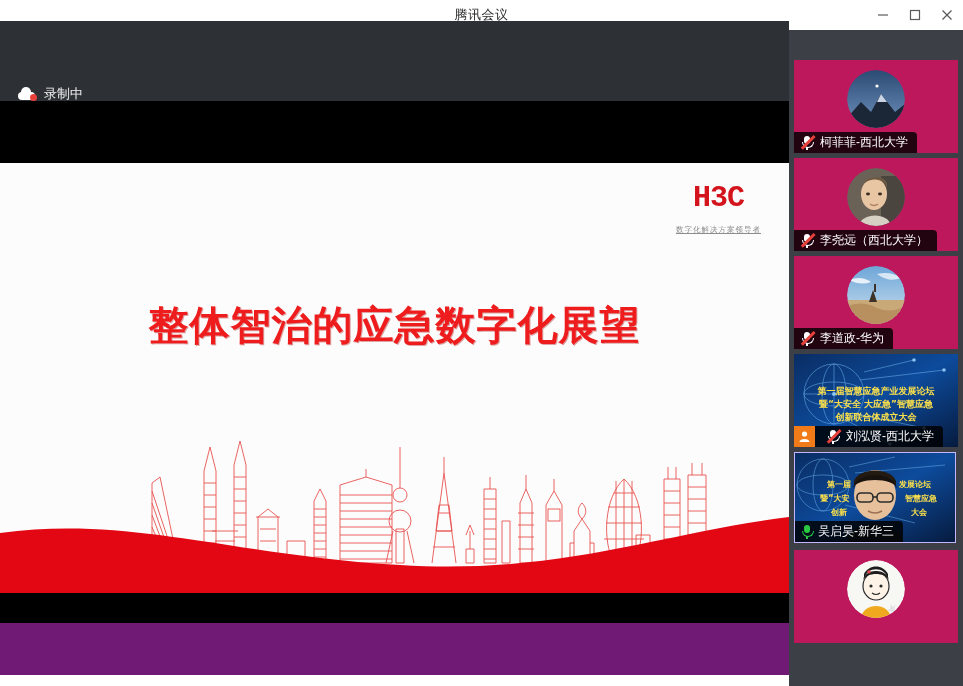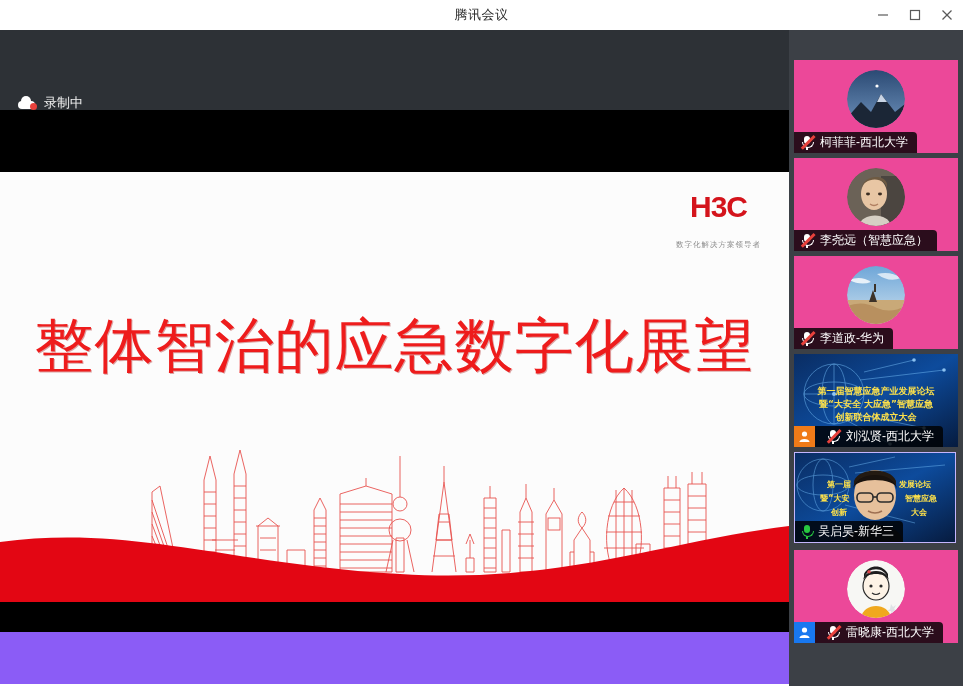--- a/index.html
+++ b/index.html
@@ -16,21 +16,21 @@
     background:#ffffff;border-bottom:1px solid #e3e3e3;
     display:flex;align-items:center;justify-content:center;
   }
   .titlebar-title{font-size:13px;color:#2b2b2b;letter-spacing:.5px;}
   .winbtns{position:absolute;right:0;top:0;height:30px;display:flex;}
   .winbtn{width:32px;height:30px;display:flex;align-items:center;justify-content:center;color:#5a5a5a;}
   .winbtn svg{display:block;}
 
   
   .stage{
-    position:absolute;left:0;top:30px;width:789px;height:654px;background:#8b5cf6;
+    position:absolute;left:0;top:21px;width:789px;height:654px;background:#701a75;
   }
   .rec-bar{
     position:absolute;left:0;top:0;width:789px;height:80px;background:#2d3136;
   }
   .rec-chip{
     position:absolute;left:18px;top:73px;display:flex;align-items:center;gap:7px;
     transform:translateY(-50%);
   }
   .cloud-icon{position:relative;width:19px;height:14px;}
   .cloud-icon .c1{position:absolute;left:0;bottom:1px;width:17px;height:8px;background:#fff;border-radius:5px 5px 5px 5px;}
@@ -42,27 +42,27 @@
   .band-top{position:absolute;left:0;top:80px;width:789px;height:62px;background:#000;}
   .band-bottom{position:absolute;left:0;top:572px;width:789px;height:30px;background:#000;}
 
   
   .slide{
     position:absolute;left:0;top:142px;width:789px;height:430px;background:#fcfcfc;overflow:hidden;
   }
   .h3c-logo{position:absolute;right:28px;top:20px;text-align:center;}
   .h3c-mark{
     font-size:30px;font-weight:bold;color:#d4141c;letter-spacing:-1px;line-height:1;
-    font-family:Liberation Sans, sans-serif;
-  }
-  .h3c-tag{font-size:7.5px;color:#8d8d8d;letter-spacing:1px;margin-top:18px;}
+    font-family:Liberation Mono, monospace;
+  }
+  .h3c-tag{font-size:7.5px;color:#8d8d8d;letter-spacing:1px;margin-top:12px;text-decoration:underline;}
 
   .slide-title{
     position:absolute;left:0;top:135px;width:789px;text-align:center;
-    font-size:59px;font-weight:normal;color:#ee1c1c;letter-spacing:1px;
+    font-size:40px;font-weight:bold;color:#ee1c1c;letter-spacing:1px;
     text-shadow:1px 1px 0 rgba(160,0,0,.35);
   }
   .slide-sub{
     position:absolute;left:0;top:278px;width:789px;text-align:center;
     font-size:15px;color:#3b3b3b;line-height:26px;
   }
 
   
   .skyline{position:absolute;left:0;bottom:0;width:789px;height:180px;}
   .skyline svg{display:block;width:789px;height:180px;}
@@ -70,21 +70,21 @@
   .mic-on{width:12px;height:14px;position:relative;flex:none;}
   .mic-on .body{position:absolute;left:3px;top:0;width:6px;height:8px;background:#28c840;border-radius:3px;}
   .mic-on .arc{position:absolute;left:1px;top:6px;width:10px;height:5px;border:1.5px solid #28c840;border-top:none;border-radius:0 0 6px 6px;}
   .mic-on .stem{position:absolute;left:5px;top:11px;width:2px;height:3px;background:#28c840;}
 
   
   .sidebar{
     position:absolute;left:789px;top:30px;width:174px;height:656px;background:#3c4046;
   }
   .tile{
-    position:absolute;left:5px;width:164px;height:93px;background:#ec4899;overflow:hidden;
+    position:absolute;left:5px;width:164px;height:93px;background:#be185d;overflow:hidden;
   }
   .tile.active{border:1px solid #c4b5fd;width:160px;height:89px;}
   .tile .video{position:absolute;inset:0;}
 
   .avatar{
     position:absolute;left:50%;top:42%;transform:translate(-50%,-50%);
     width:58px;height:58px;border-radius:50%;overflow:hidden;
   }
   .avatar svg{display:block;}
 
@@ -288,21 +288,21 @@
           </g>
         </svg>
       </div>
       <div class="namepill">
         <div class="mic-off">
           <div class="body"></div>
             <div class="arc"></div>
             <div class="stem"></div>
             <div class="slash"></div>
         </div>
-        <div class="nm">李尧远（智慧应急）</div>
+        <div class="nm">李尧远（西北大学）</div>
       </div>
     </div>
 
     <div class="tile" style="top:324px">
       <div class="video">
         <svg width="164" height="93" viewBox="0 0 164 93" preserveAspectRatio="none">
           <defs>
               <linearGradient id="gv1" x1="0" y1="0" x2="1" y2="1">
             <stop offset="0" stop-color="#0a2d63"></stop>
                 <stop offset="0.5" stop-color="#0d4b9c"></stop>
@@ -441,31 +441,16 @@
             <path d="M16 20 C18 8 40 8 42 20 C38 12 20 12 16 20 Z" fill="#1d1d1d"></path>
             <path d="M17 19 C20 6 38 6 41 19 L41 14 C36 4 22 4 17 14 Z" fill="#1d1d1d"></path>
             <circle cx="24" cy="26" r="1.6" fill="#2b2b2b"></circle>
             <circle cx="34" cy="26" r="1.6" fill="#2b2b2b"></circle>
             <path d="M25 33 q4 3 8 0" stroke="#2b2b2b" stroke-width="1.2" fill="none"></path>
             <path d="M20 12 q2 -4 4 0 q-2 3 -4 0 Z" fill="#e0474c"></path>
             <path d="M44 44 l2 3 l3 -2 l-2 4 l3 2 l-4 0 l-1 4 l-1 -4 l-4 0 l3 -2 Z" fill="#dfe3e6"></path>
           </g>
         </svg>
       </div>
-      <div class="namepill">
-        <div class="badge member">
-          <svg width="13" height="13" viewBox="0 0 13 13">
-            <circle cx="6.5" cy="4" r="2.6" fill="#fff"></circle>
-            <path d="M1.4 12 C1.8 8 11.2 8 11.6 12 Z" fill="#fff"></path>
-          </svg>
-        </div>
-        <div class="mic-off">
-          <div class="body"></div>
-            <div class="arc"></div>
-            <div class="stem"></div>
-            <div class="slash"></div>
-        </div>
-        <div class="nm">雷晓康-西北大学</div>
-      </div>
     </div>
 
   </div>
 </div>
 
 </body></html>

